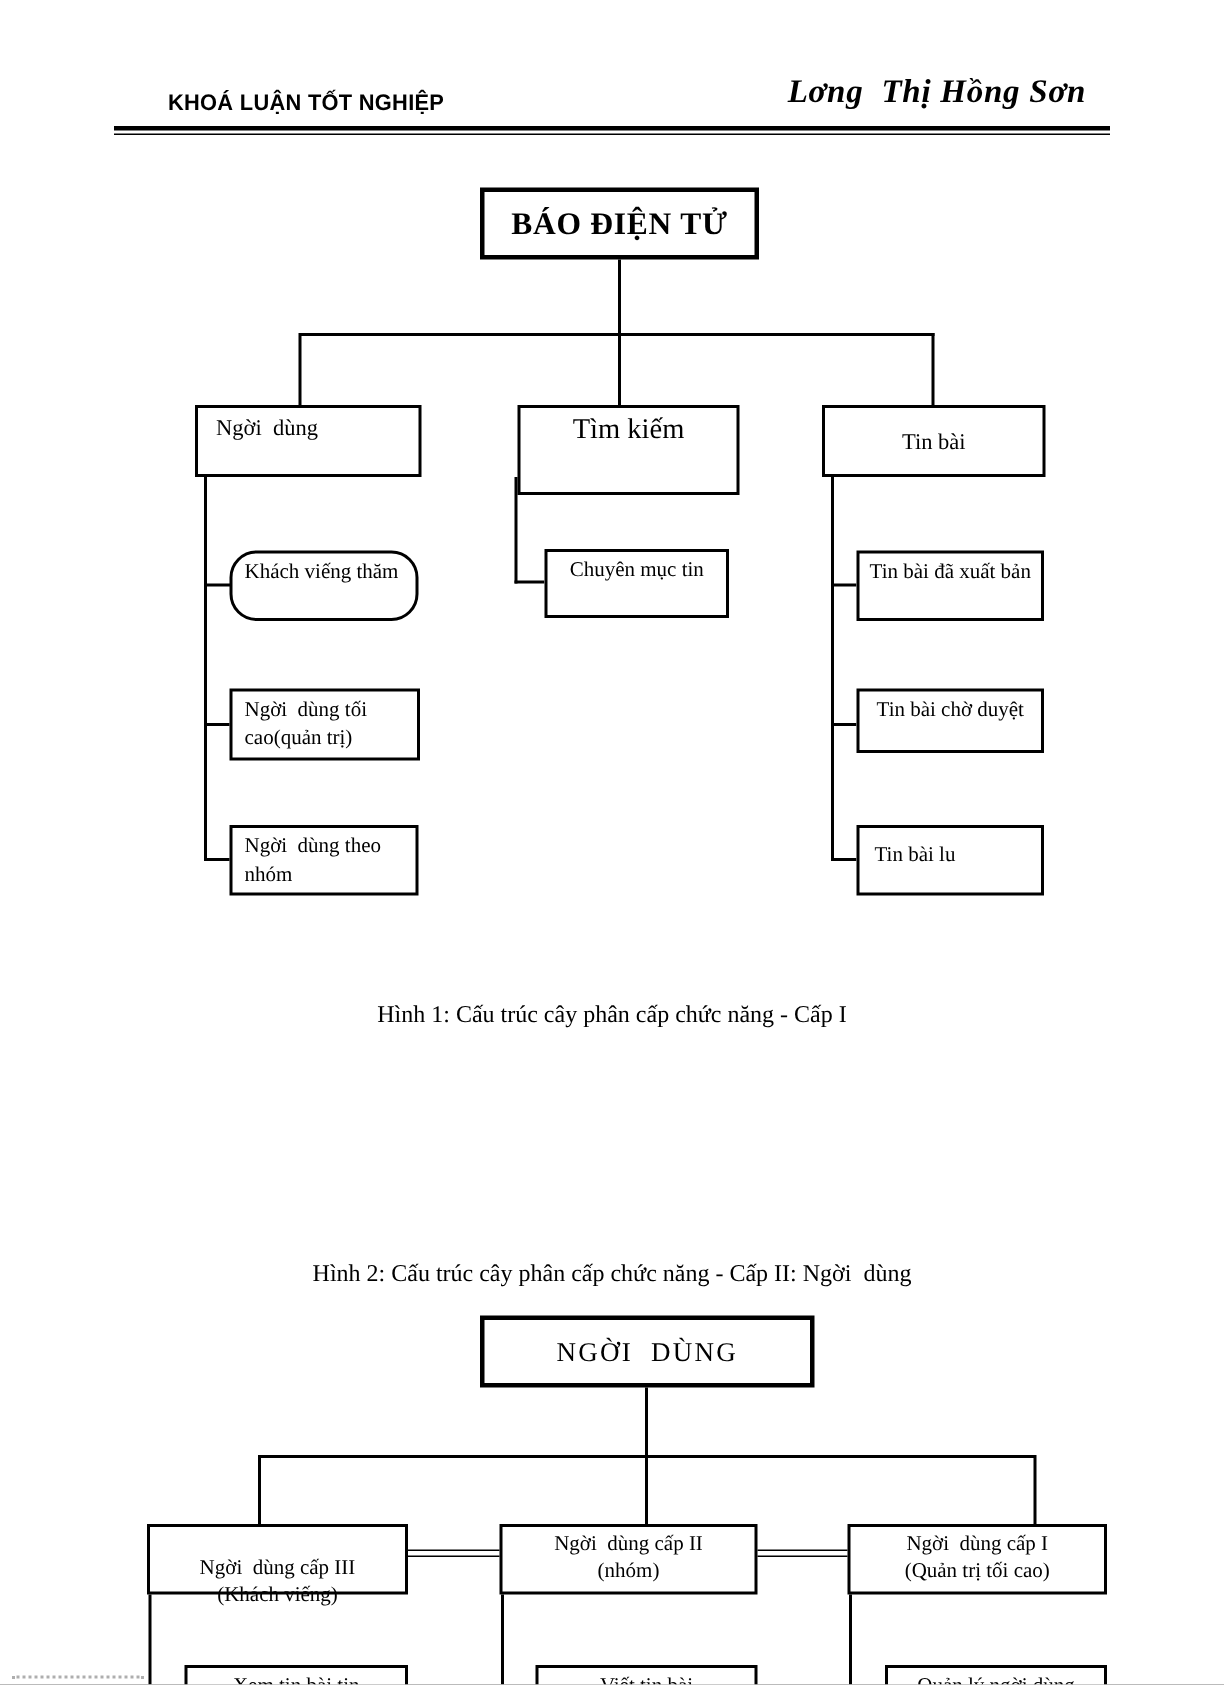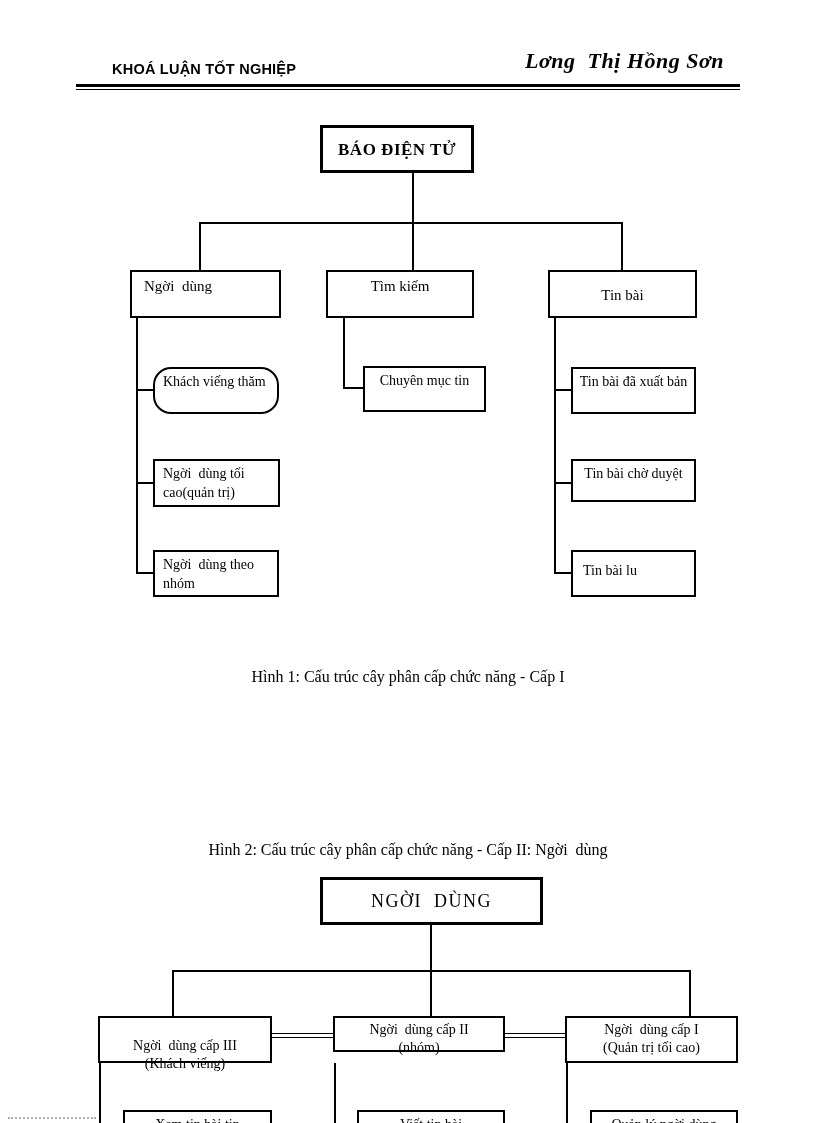--- a/index.html
+++ b/index.html
@@ -24,34 +24,34 @@
 </head>
 <body>
 
 <div class="page">
 
   <div class="abs hdr-title txt" style="left:112px;top:60px;">KHOÁ LUẬN TỐT NGHIỆP</div>
   <div class="abs hdr-name txt" style="left:484px;top:48px;width:240px;text-align:right;">Lơng  Thị Hồng Sơn</div>
   <div class="line" style="left:76px;top:84px;width:664px;height:3px;"></div>
   <div class="line" style="left:76px;top:89px;width:664px;height:1px;"></div>
 
-  <div class="box rootbox" style="left:320px;top:125px;width:154px;height:48px;font-weight:bold;font-size:17px;letter-spacing:.5px;">
+  <div class="box rootbox" style="left:320px;top:125px;width:186px;height:48px;font-weight:bold;font-size:21px;letter-spacing:.5px;">
     <span class="txt">BÁO ĐIỆN TỬ</span>
   </div>
 
   <div class="line" style="left:412px;top:173px;width:2px;height:51px;"></div>
   <div class="line" style="left:199px;top:222px;width:424px;height:2px;"></div>
   <div class="line" style="left:199px;top:224px;width:2px;height:46px;"></div>
   <div class="line" style="left:412px;top:224px;width:2px;height:46px;"></div>
   <div class="line" style="left:621px;top:222px;width:2px;height:48px;"></div>
 
   <div class="box" style="left:130px;top:270px;width:151px;height:48px;padding:5px 0 0 12px;font-size:15px;">
     <span class="txt">Ngời  dùng</span>
   </div>
-  <div class="box ctr" style="left:326px;top:270px;width:148px;height:48px;padding-top:5px;font-size:15px;">
+  <div class="box ctr" style="left:345px;top:270px;width:148px;height:60px;padding-top:5px;font-size:19px;">
     <span class="txt">Tìm kiếm</span>
   </div>
   <div class="box ctr" style="left:548px;top:270px;width:149px;height:48px;padding-top:14px;font-size:15px;">
     <span class="txt">Tin bài</span>
   </div>
 
   <div class="line" style="left:136px;top:318px;width:2px;height:256px;"></div>
   <div class="line" style="left:136px;top:389px;width:18px;height:2px;"></div>
   <div class="line" style="left:136px;top:482px;width:18px;height:2px;"></div>
   <div class="line" style="left:136px;top:572px;width:18px;height:2px;"></div>
@@ -98,21 +98,21 @@
   <div class="line" style="left:430px;top:925px;width:2px;height:47px;"></div>
   <div class="line" style="left:172px;top:970px;width:519px;height:2px;"></div>
   <div class="line" style="left:172px;top:972px;width:2px;height:44px;"></div>
   <div class="line" style="left:430px;top:972px;width:2px;height:44px;"></div>
   <div class="line" style="left:689px;top:972px;width:2px;height:44px;"></div>
 
   <div class="box ctr" style="left:98px;top:1016px;width:174px;height:47px;padding-top:19px;line-height:18px;">
     <span class="txt">Ngời  dùng cấp III</span><br>
     <span class="txt">(Khách viếng)</span>
   </div>
-  <div class="box ctr" style="left:333px;top:1016px;width:172px;height:36px;padding-top:3px;line-height:18px;">
+  <div class="box ctr" style="left:333px;top:1016px;width:172px;height:47px;padding-top:3px;line-height:18px;">
     <span class="txt">Ngời  dùng cấp II</span><br>
     <span class="txt">(nhóm)</span>
   </div>
   <div class="box ctr" style="left:565px;top:1016px;width:173px;height:47px;padding-top:3px;line-height:18px;">
     <span class="txt">Ngời  dùng cấp I</span><br>
     <span class="txt">(Quản trị tối cao)</span>
   </div>
 
   <div class="dbl" style="left:272px;top:1033px;width:61px;"></div>
   <div class="dbl" style="left:505px;top:1033px;width:60px;"></div>

